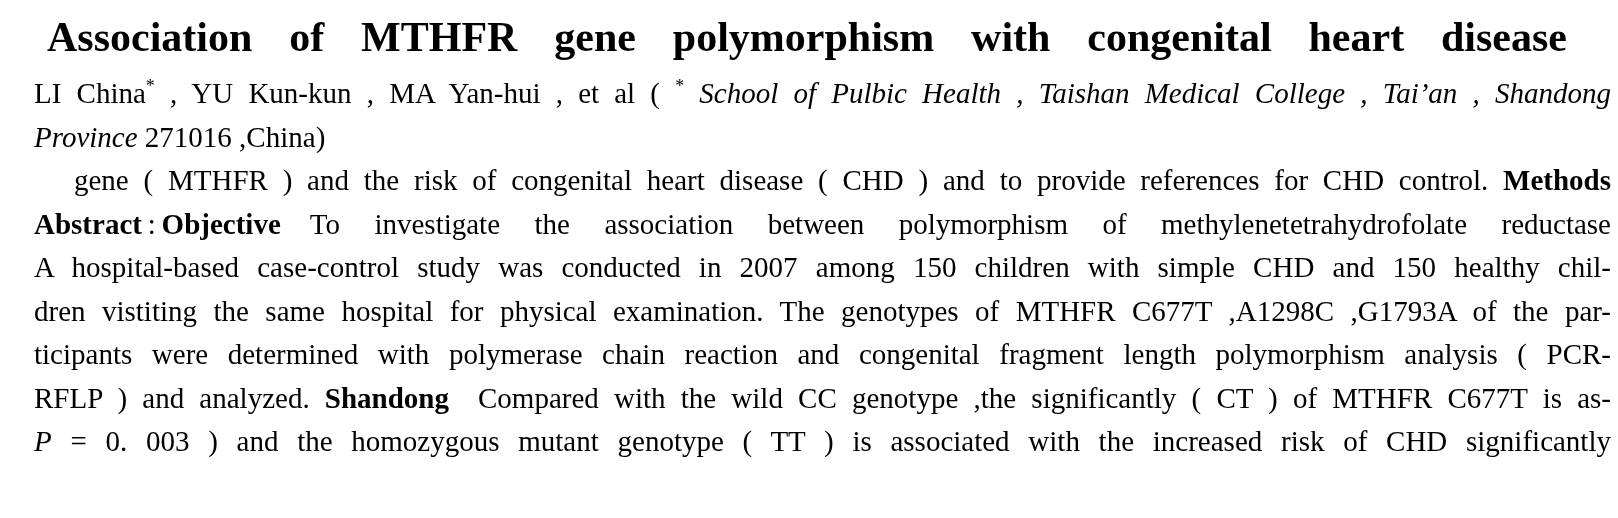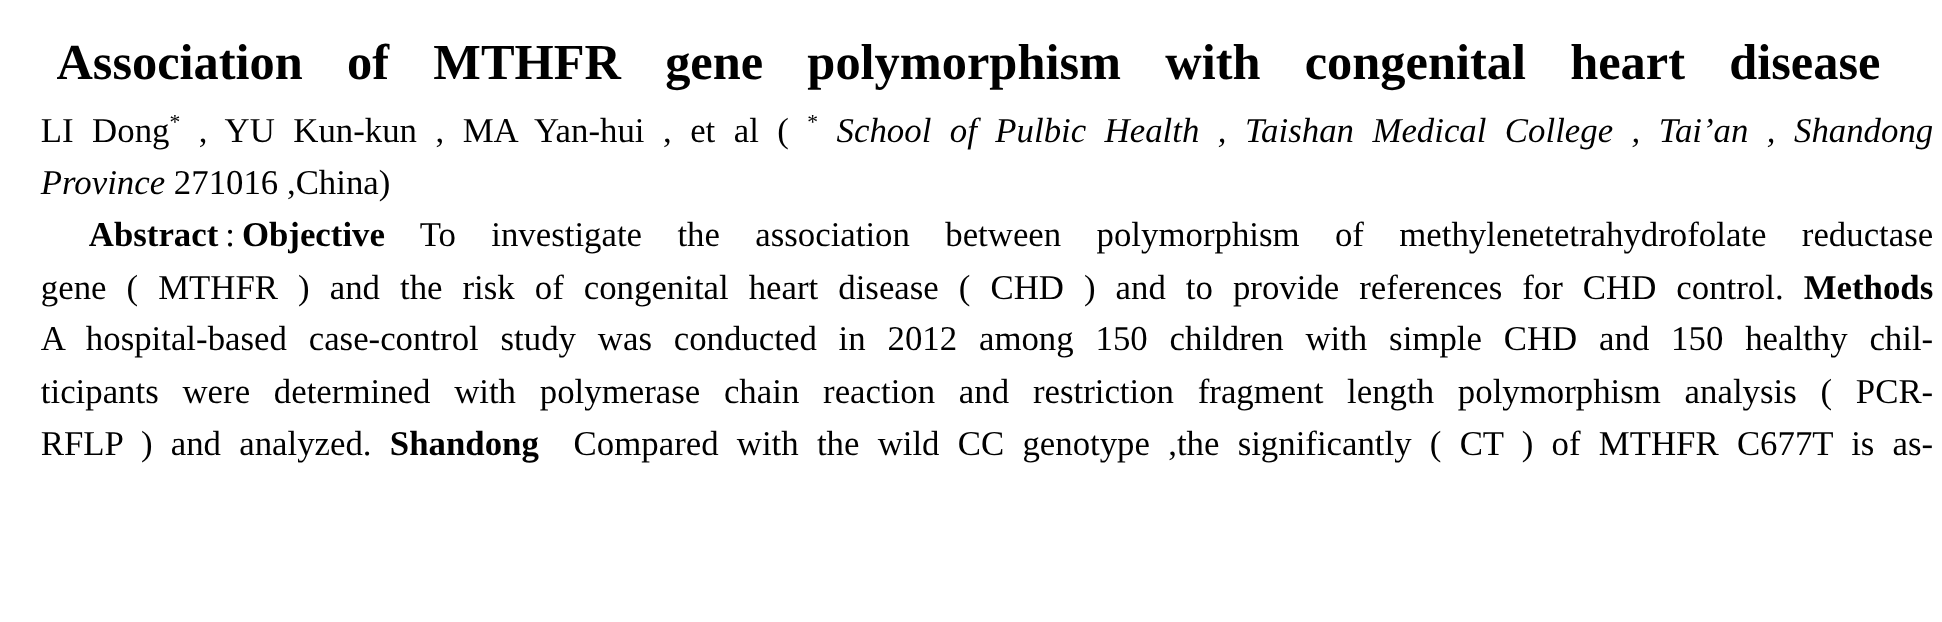--- a/index.html
+++ b/index.html
@@ -6,21 +6,21 @@
     margin: 0;
     padding: 0;
     background: #ffffff;
     color: #000000;
     width: 1618px;
     height: 518px;
     overflow: hidden;
     font-family: "Liberation Serif", serif;
   }
   .doc {
-    padding-top: 24px;
+    padding-top: 8px;
   }
   .title {
     font-size: 42px;
     font-weight: bold;
     line-height: 58px;
     margin: 0 51px 6px 47px;
     text-align: justify;
     text-align-last: justify;
     white-space: nowrap;
   }
@@ -49,23 +49,25 @@
     font-size: 62%;
     line-height: 0;
   }
 </style>
 </head>
 <body>
 
 <div class="doc">
   <h1 class="title">Association of MTHFR gene polymorphism with congenital heart disease</h1>
   <div class="block author">
-      <div class="tline"><span>LI Dong</span><span class="sup">*</span><span> , YU Kun-kun , MA Yan-hui , et al ( </span><span class="sup">*</span><span class="i"> School of Pulbic Health , Taishan Medical College , Tai’an , Shandong</span></div>
+      <div class="tline"><span>LI China</span><span class="sup">*</span><span> , YU Kun-kun , MA Yan-hui , et al ( </span><span class="sup">*</span><span class="i"> School of Pulbic Health , Taishan Medical College , Tai’an , Shandong</span></div>
       <div class="tline"><span class="i">Province</span><span> 271016 ,China)</span></div>
     </div>
   <div class="block abstract">
+      <div class="tline"><span>gene ( MTHFR ) and the risk of congenital heart disease ( CHD ) and to provide references for CHD control. </span><span class="b">Methods</span></div>
       <div class="tline"><span class="b">Abstract</span><span> : </span><span class="b">Objective</span><span> To investigate the association between polymorphism of methylenetetrahydrofolate reductase</span></div>
-      <div class="tline"><span>gene ( MTHFR ) and the risk of congenital heart disease ( CHD ) and to provide references for CHD control. </span><span class="b">Methods</span></div>
-      <div class="tline"><span>A hospital-based case-control study was conducted in 2012 among 150 children with simple CHD and 150 healthy chil-</span></div>
-      <div class="tline"><span>ticipants were determined with polymerase chain reaction and restriction fragment length polymorphism analysis ( PCR-</span></div>
+      <div class="tline"><span>A hospital-based case-control study was conducted in 2007 among 150 children with simple CHD and 150 healthy chil-</span></div>
+      <div class="tline"><span>dren vistiting the same hospital for physical examination. The genotypes of MTHFR C677T ,A1298C ,G1793A of the par-</span></div>
+      <div class="tline"><span>ticipants were determined with polymerase chain reaction and congenital fragment length polymorphism analysis ( PCR-</span></div>
       <div class="tline"><span>RFLP ) and analyzed. </span><span class="b">Shandong</span><span> Compared with the wild CC genotype ,the significantly ( CT ) of MTHFR C677T is as-</span></div>
+      <div class="tline"><span class="i">P</span><span> = 0. 003 ) and the homozygous mutant genotype ( TT ) is associated with the increased risk of CHD significantly</span></div>
     </div>
 </div>
 
 </body></html>

